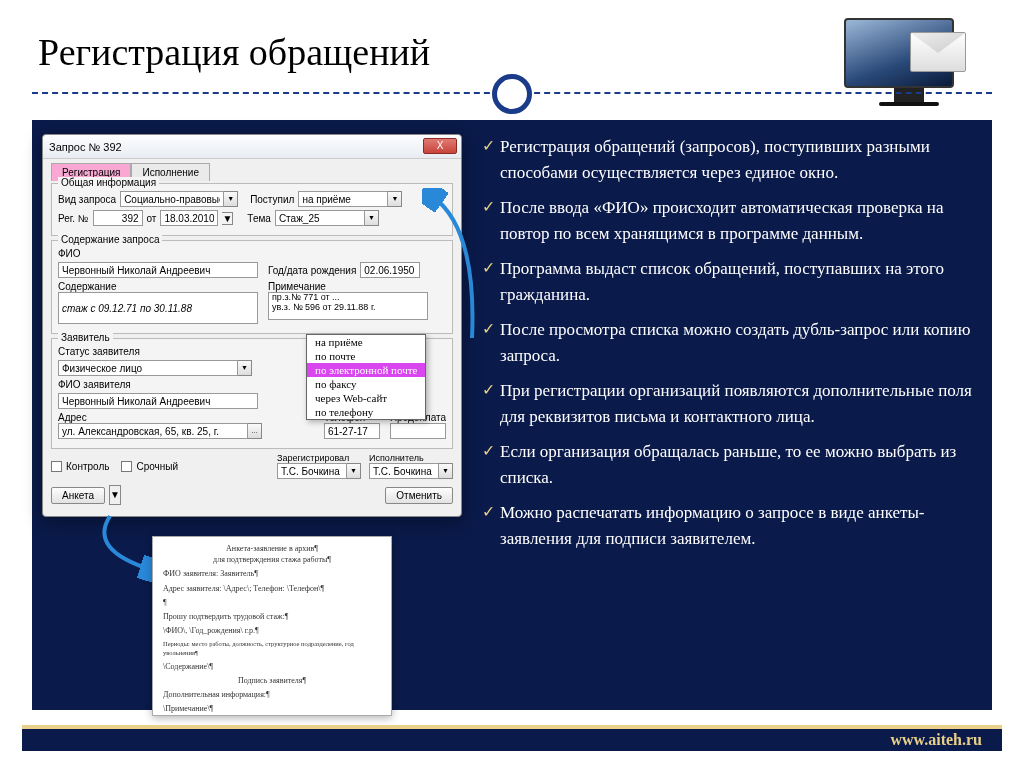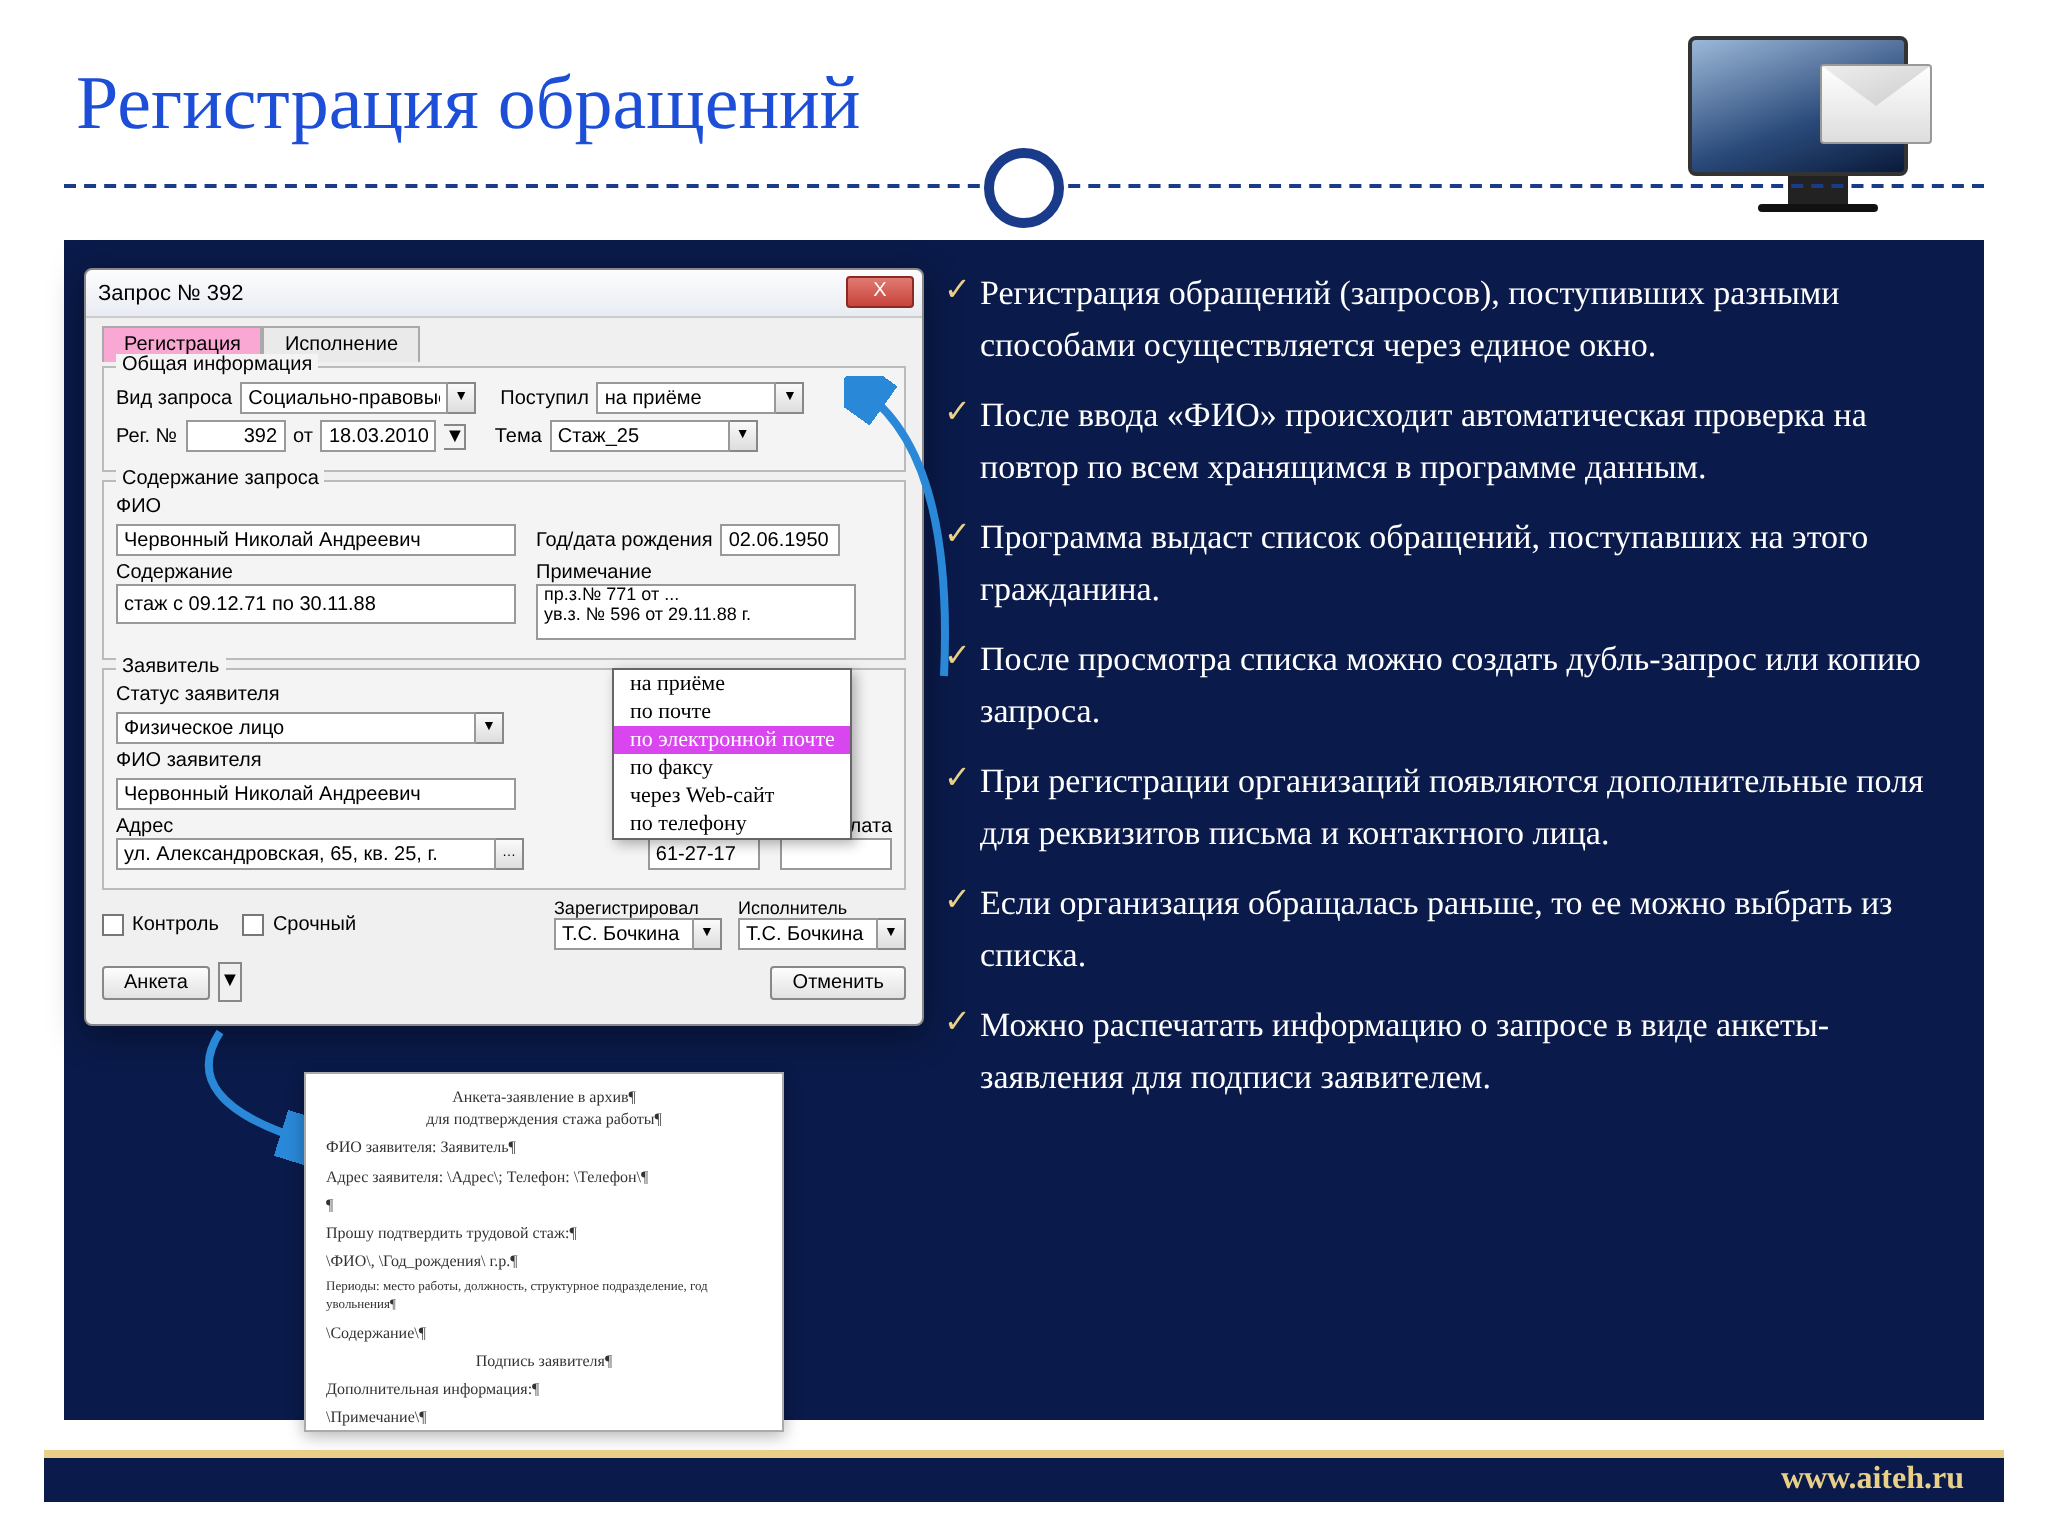--- a/index.html
+++ b/index.html
@@ -1,32 +1,32 @@
 <!DOCTYPE html>
 <html><head>
 <meta charset="utf-8">
 <style>
   * { box-sizing: border-box; margin: 0; padding: 0; }
   body { width: 1024px; height: 767px; font-family: Georgia, 'Times New Roman', serif; background: #fff; overflow: hidden; }
   
   .slide { width: 1024px; height: 767px; background: #fff; position: relative; padding: 10px; }
   
   .header-area { position: relative; height: 110px; }
-  .slide-title { font-size: 38px; color: #1d4ed8; font-weight: normal; padding: 20px 0 0 28px; }
+  .slide-title { font-size: 38px; color: #000000; font-weight: normal; padding: 20px 0 0 28px; }
   .hr-line { border-top: 2px dashed #1a3a8a; margin: 18px 22px 0 22px; position: relative; }
   .circle-decor { position: absolute; left: 50%; top: -20px; transform: translateX(-50%); width: 40px; height: 40px; border: 5px solid #1a3a8a; border-radius: 50%; background: #fff; }
   
   .monitor-icon { position: absolute; right: 40px; top: 8px; width: 130px; height: 100px; }
   .monitor-screen { width: 110px; height: 70px; background: linear-gradient(160deg,#9cb8d8 0%,#2a4a7a 60%,#0a1a3a 100%); border: 2px solid #333; border-radius: 4px; position: relative; }
   .monitor-stand { width: 30px; height: 14px; background: #222; margin: 0 auto; }
   .monitor-base { width: 60px; height: 4px; background: #111; margin: 0 auto; border-radius: 2px; }
   .envelope { position: absolute; right: -14px; top: 12px; width: 56px; height: 40px; background: linear-gradient(#fff,#ddd); border: 1px solid #999; border-radius: 2px; }
   .envelope::before { content:""; position:absolute; top:0; left:0; right:0; height:20px; background: linear-gradient(160deg,#eee,#ccc); clip-path: polygon(0 0,100% 0,50% 100%); }
 
-  .content { background: #0a1a4a; margin: 0 22px; height: 590px; display: flex; position: relative; padding: 14px 10px 10px 10px; }
+  .content { background: #0a1a4a; margin: 0 22px; height: 590px; display: flex; position: relative; padding: 14px 10px 10px 10px; gap: 10px; }
   
   .left-col { width: 430px; position: relative; }
   .right-col { flex: 1; color: #fff; font-size: 17px; line-height: 1.5; }
   .right-col li { list-style: none; margin-bottom: 10px; padding-left: 18px; position: relative; }
   .right-col li::before { content: "✓"; position: absolute; left: 0; top: 0; color: #e8d088; font-size: 16px; }
 
   
   .dialog { width: 420px; background: #f0f0f0; border: 1px solid #888; border-radius: 4px; font-family: 'Segoe UI', Tahoma, Arial, sans-serif; font-size: 10px; color: #000; box-shadow: 0 4px 18px rgba(0,0,0,0.4); position: relative; }
   .titlebar { height: 24px; background: linear-gradient(#fdfdfe,#e8ecf2); border-bottom: 1px solid #ccc; border-radius: 4px 4px 0 0; display:flex; align-items:center; padding: 0 6px; position: relative; }
   .titlebar-text { font-size: 11px; }
@@ -127,21 +127,21 @@
                 <span class="lbl">ФИО</span>
               </div>
             <div class="row">
               <input class="inp" style="width: 200px;" value="Червонный Николай Андреевич">
               <span class="lbl" style="margin-left:6px">Год/дата рождения</span>
               <input class="inp" style="width: 60px;" value="02.06.1950">
             </div>
             <div class="row" style="align-items:flex-start">
               <div style="flex:1">
                 <div class="lbl">Содержание</div>
-                <input class="inp" style="width: 200px; height: 20px;" value="стаж с 09.12.71 по 30.11.88">
+                <input class="inp" style="width: 200px; height: 32px; font-style: italic;" value="стаж с 09.12.71 по 30.11.88">
               </div>
               <div style="flex:1;margin-left:6px">
                 <div class="lbl">Примечание</div>
                 <div class="inp" style="width:160px;height:28px;font-size:9px;line-height:1.1">
                   <div>пр.з.№ 771 от ...</div>
                     <div>ув.з. № 596 от 29.11.88 г.</div>
                 </div>
               </div>
             </div>
           </div>

